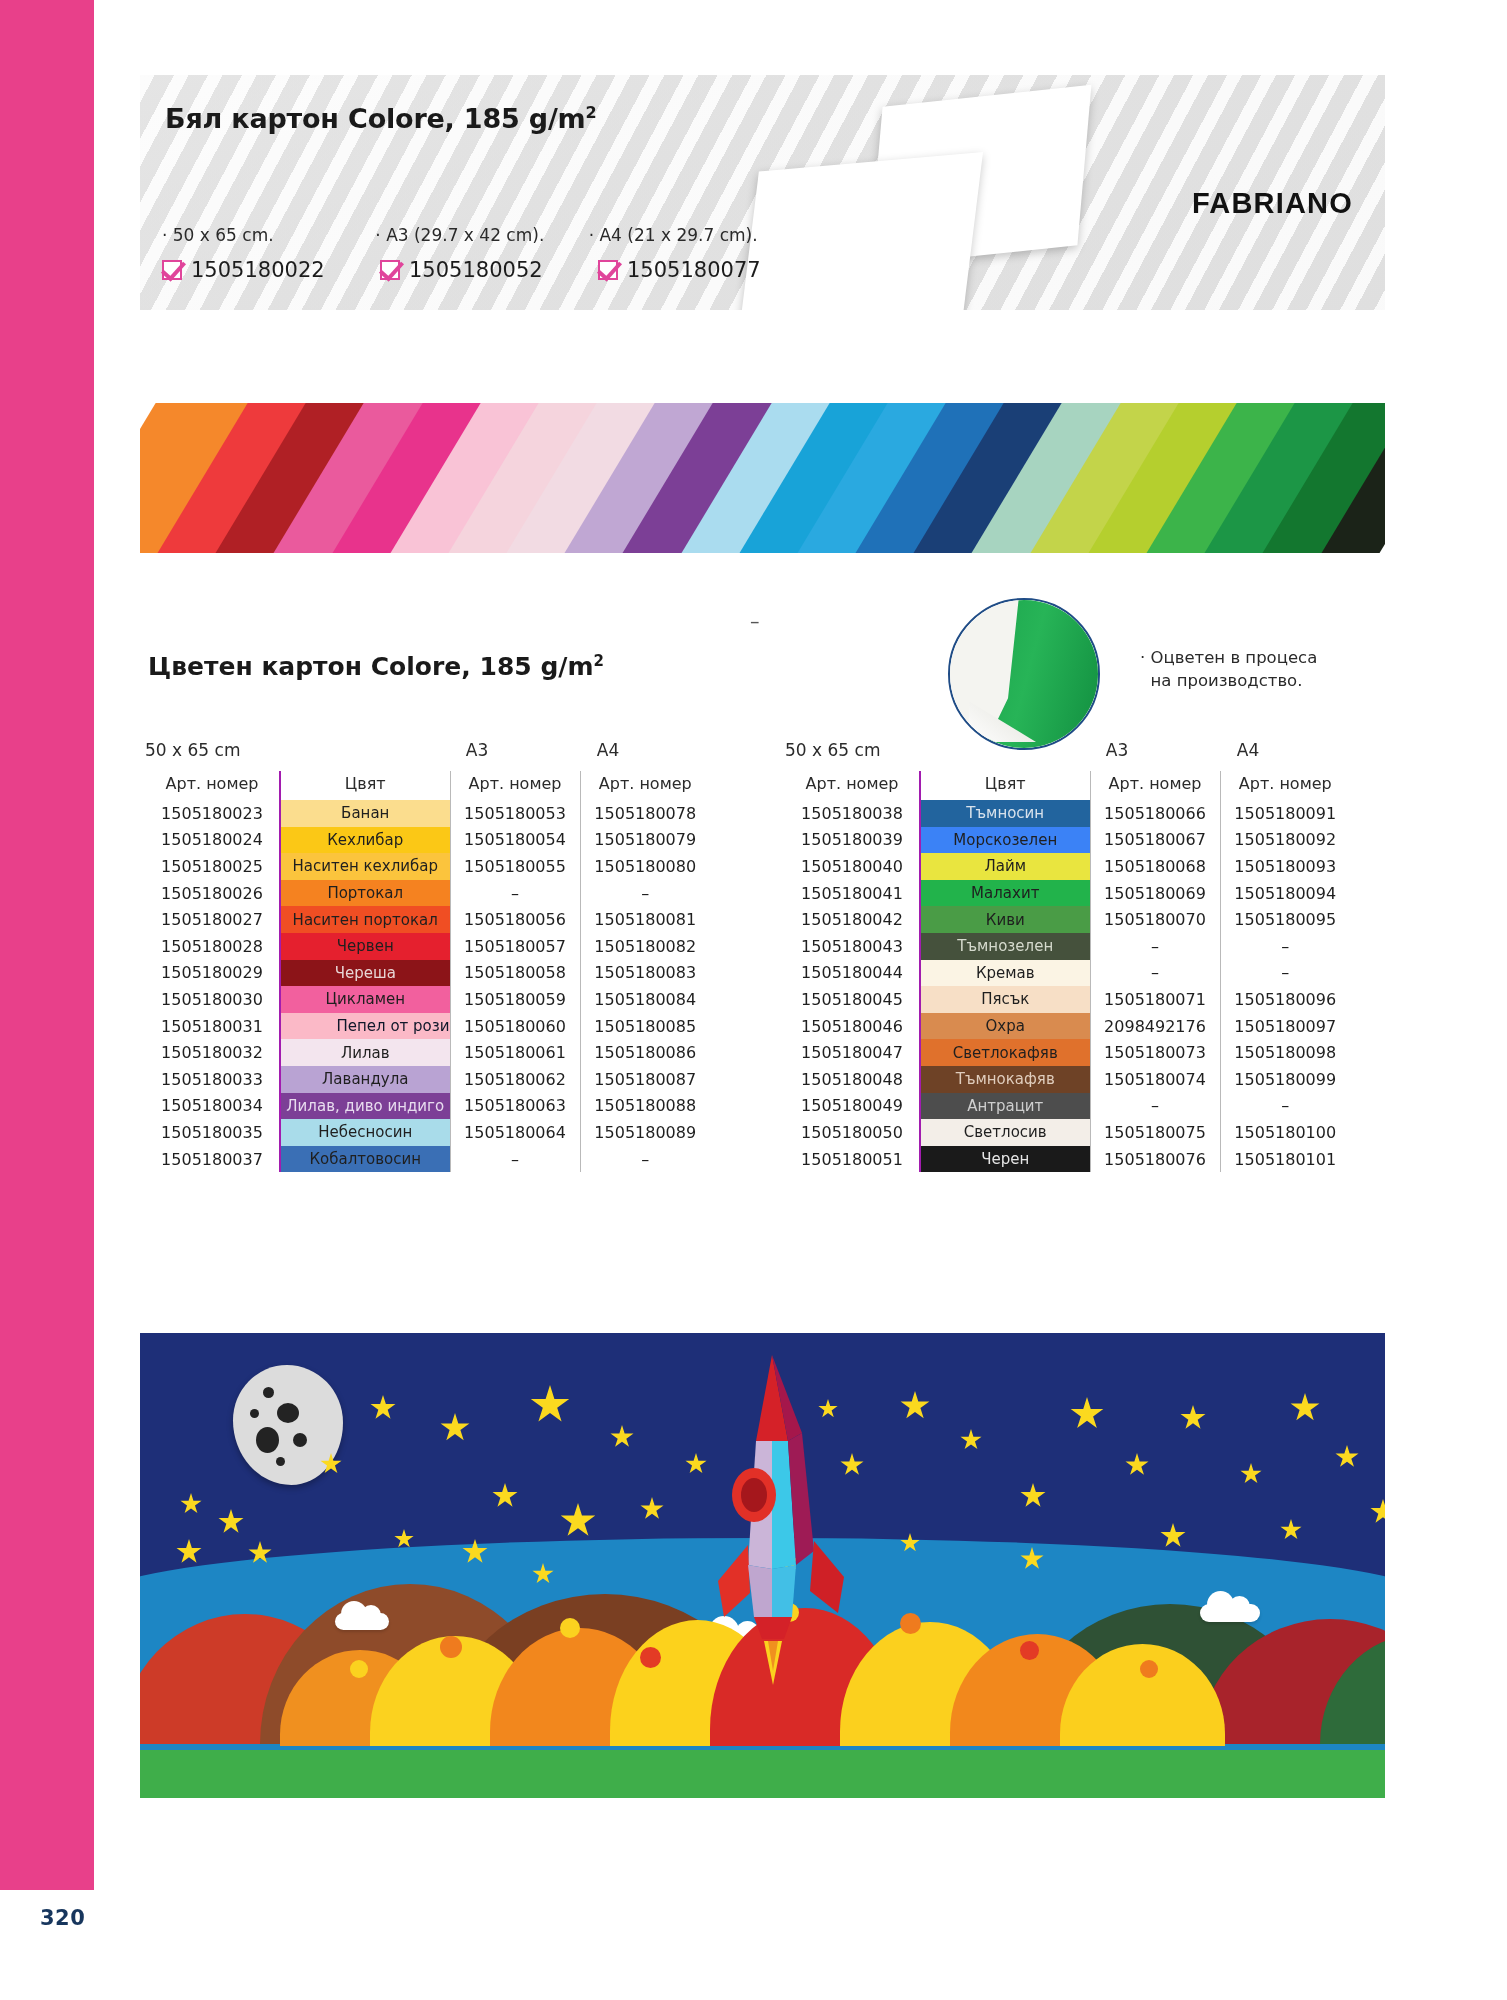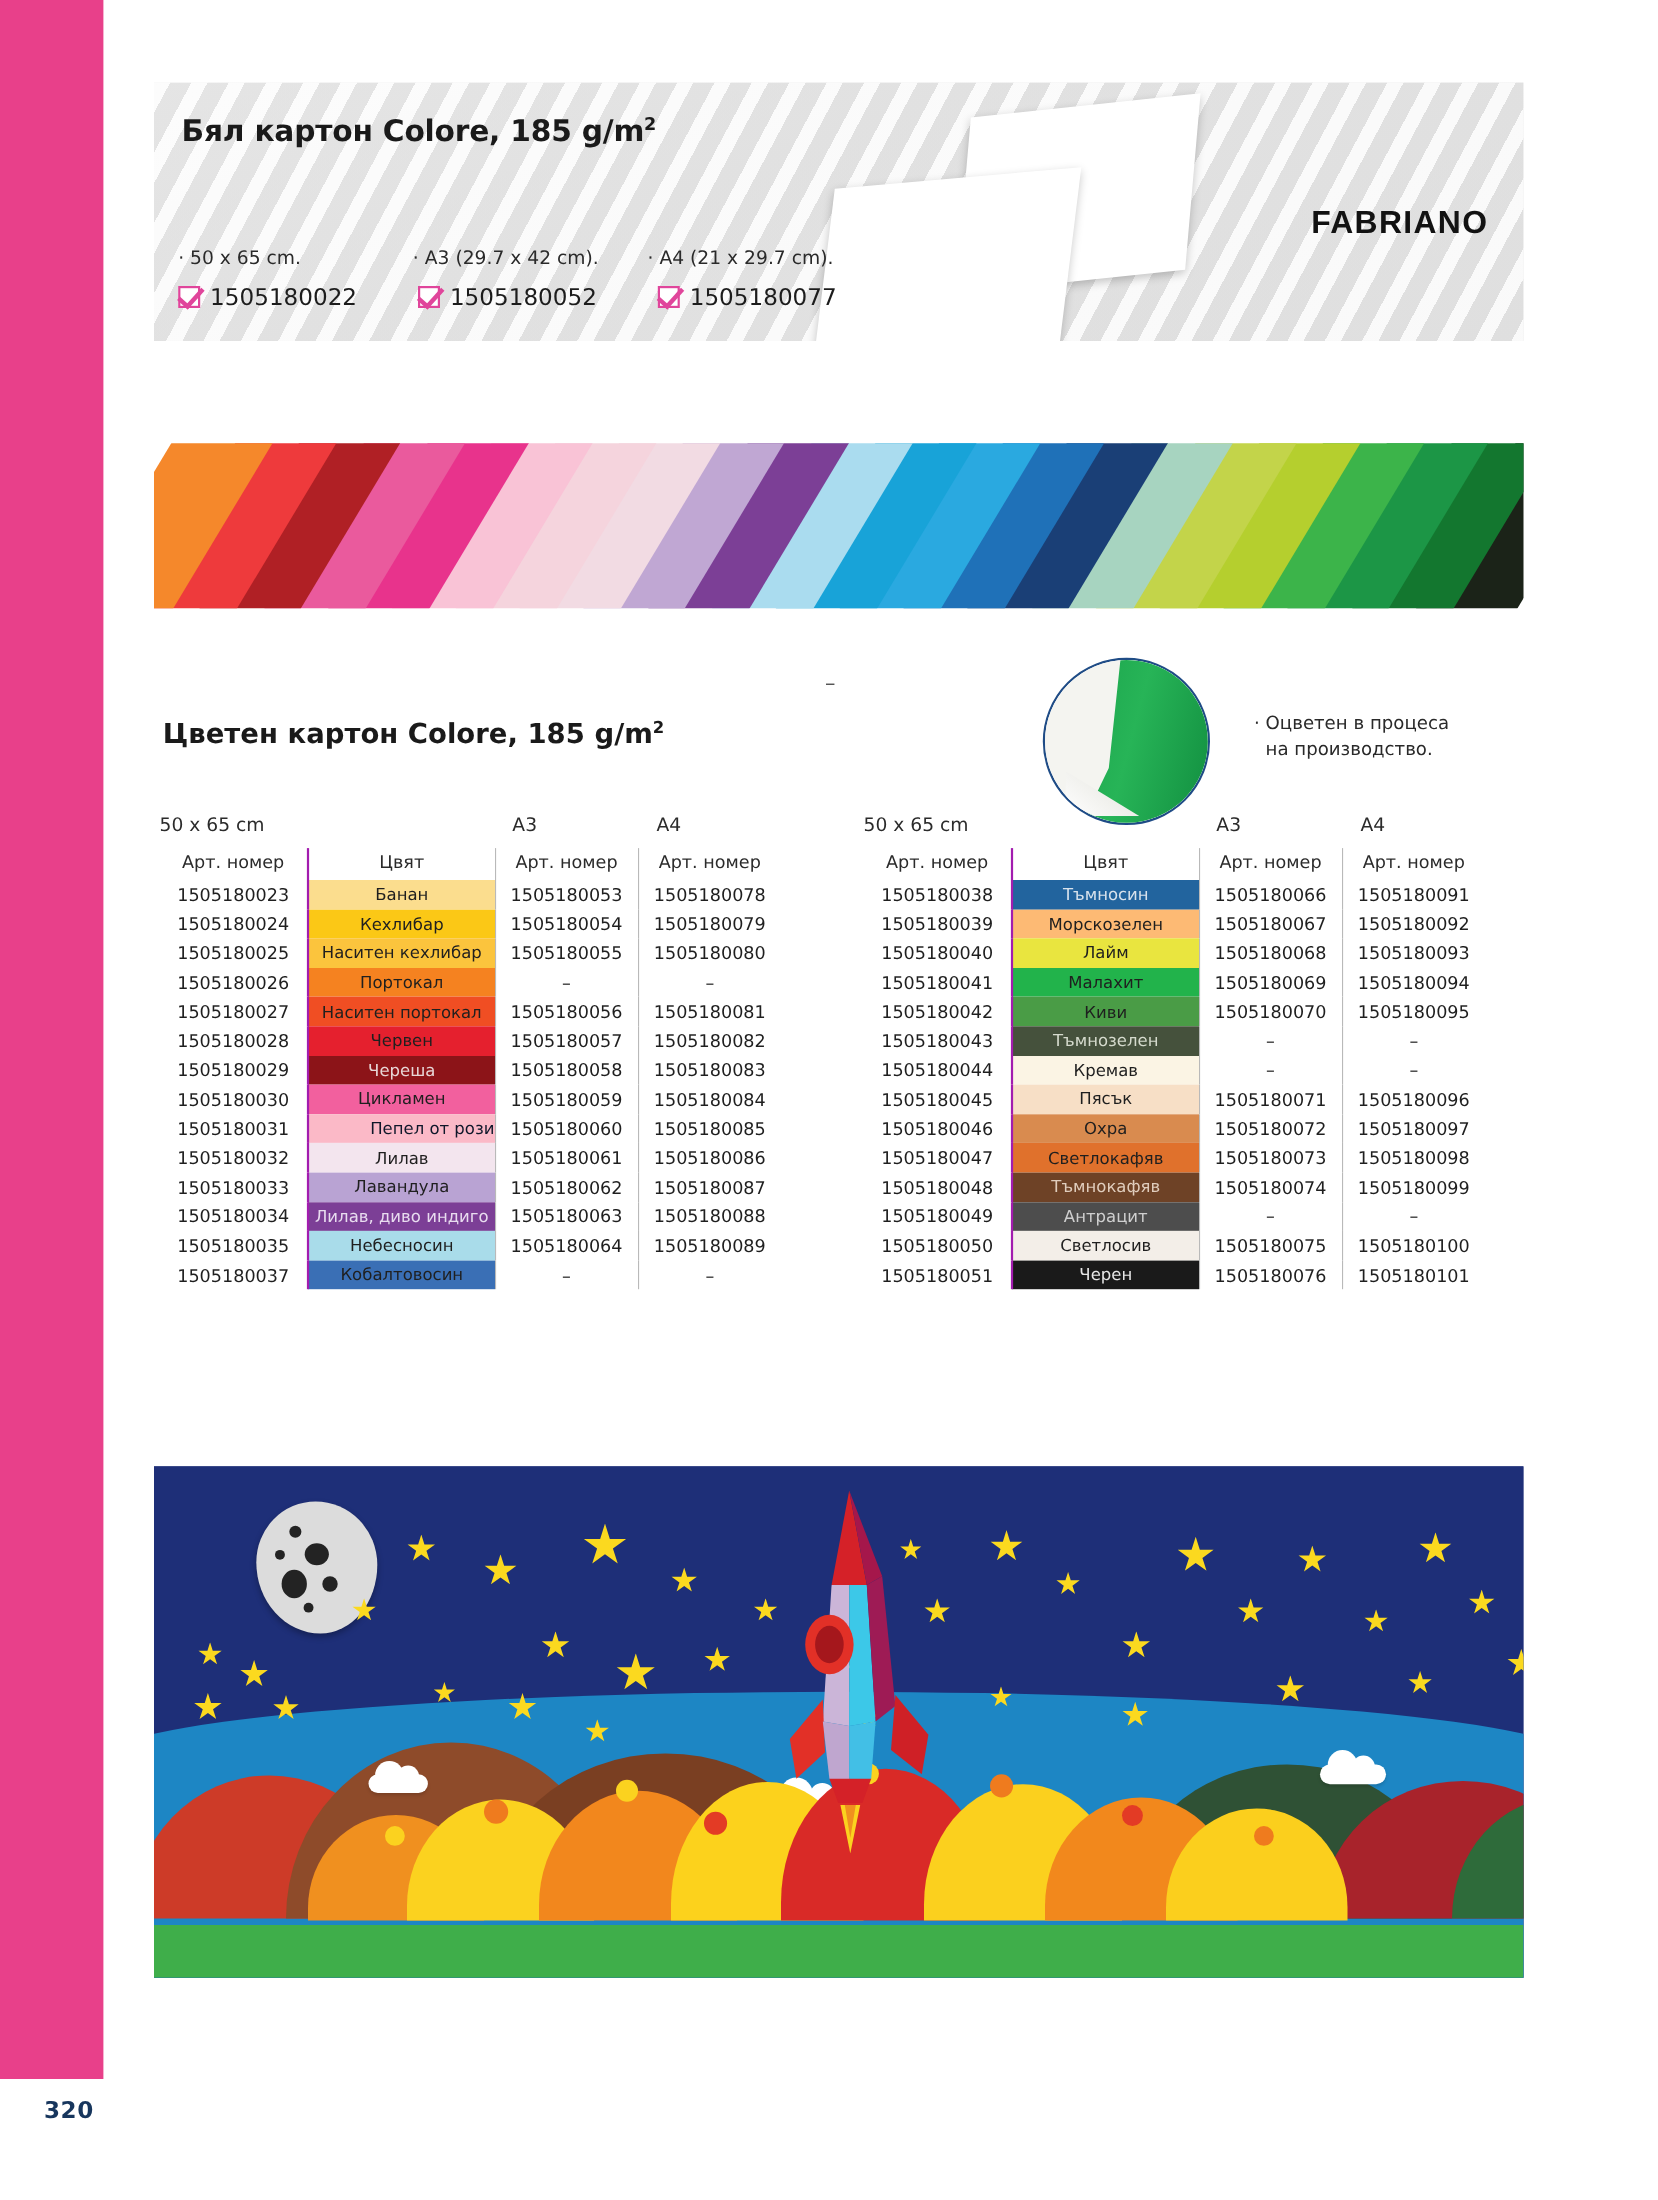--- a/index.html
+++ b/index.html
@@ -411,21 +411,21 @@
       </thead>
       <tbody id="right-body">
           <tr>
             <td class="c-art1">1505180038</td>
             <td class="c-color" style="background: rgb(34, 100, 158); color: rgb(216, 226, 236);">Тъмносин</td>
             <td class="c-art3">1505180066</td>
             <td class="c-art4">1505180091</td>
           </tr>
           <tr>
             <td class="c-art1">1505180039</td>
-            <td class="c-color" style="background: #fdba74; color: rgb(31, 31, 31);">Морскозелен</td>
+            <td class="c-color" style="background: #3b82f6; color: rgb(31, 31, 31);">Морскозелен</td>
             <td class="c-art3">1505180067</td>
             <td class="c-art4">1505180092</td>
           </tr>
           <tr>
             <td class="c-art1">1505180040</td>
             <td class="c-color" style="background: rgb(233, 229, 63); color: rgb(31, 31, 31);">Лайм</td>
             <td class="c-art3">1505180068</td>
             <td class="c-art4">1505180093</td>
           </tr>
           <tr>
@@ -454,21 +454,21 @@
           </tr>
           <tr>
             <td class="c-art1">1505180045</td>
             <td class="c-color" style="background: rgb(247, 223, 198); color: rgb(31, 31, 31);">Пясък</td>
             <td class="c-art3">1505180071</td>
             <td class="c-art4">1505180096</td>
           </tr>
           <tr>
             <td class="c-art1">1505180046</td>
             <td class="c-color" style="background: rgb(217, 139, 79); color: rgb(31, 31, 31);">Охра</td>
-            <td class="c-art3">1505180072</td>
+            <td class="c-art3">2098492176</td>
             <td class="c-art4">1505180097</td>
           </tr>
           <tr>
             <td class="c-art1">1505180047</td>
             <td class="c-color" style="background: rgb(224, 113, 44); color: rgb(31, 31, 31);">Светлокафяв</td>
             <td class="c-art3">1505180073</td>
             <td class="c-art4">1505180098</td>
           </tr>
           <tr>
             <td class="c-art1">1505180048</td>

